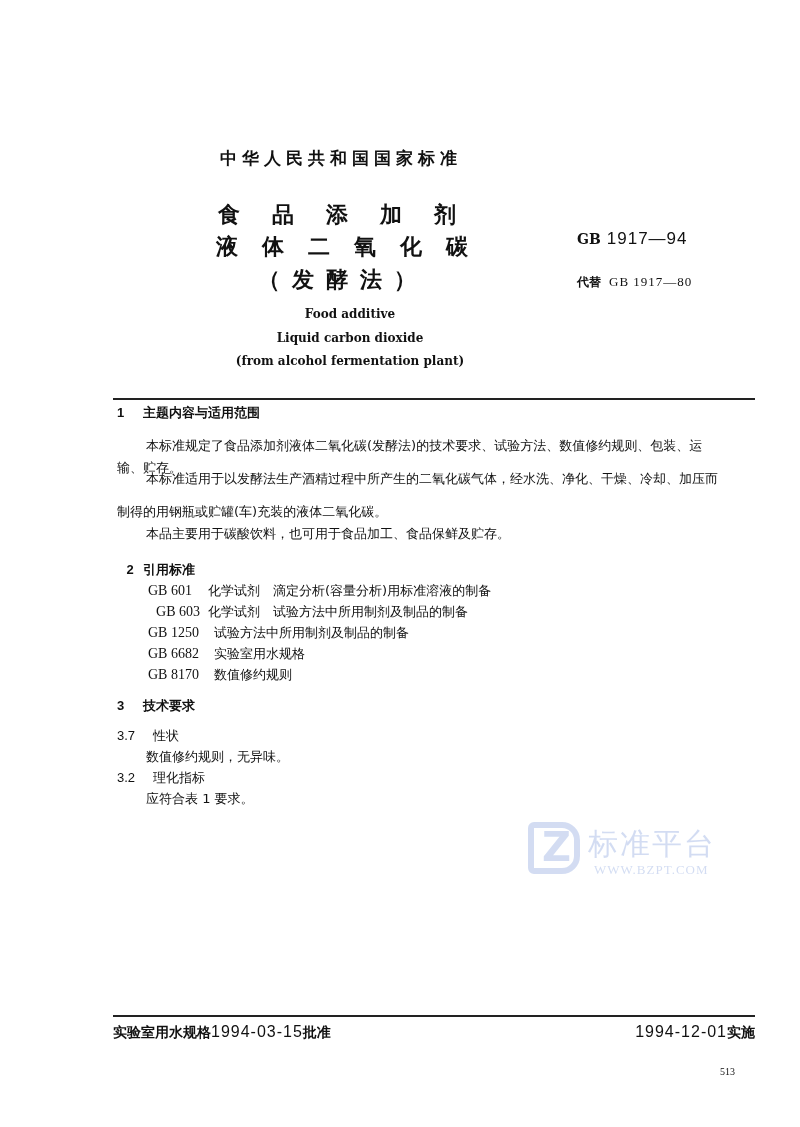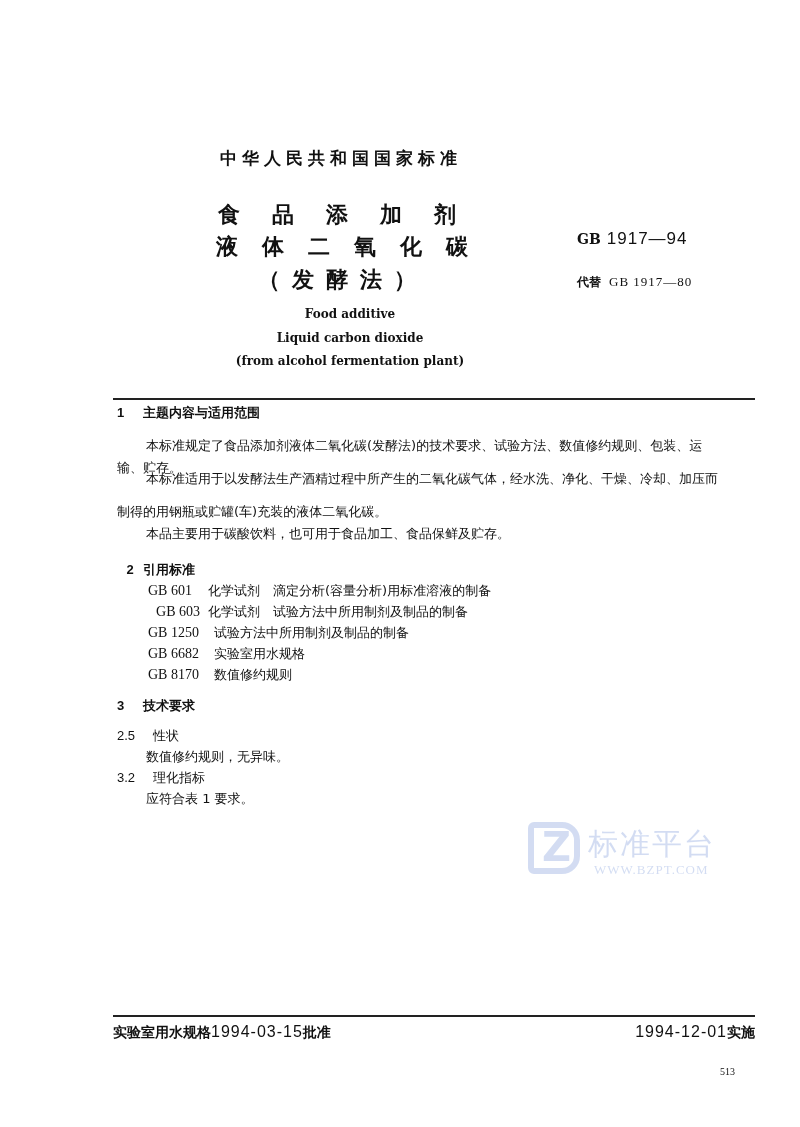--- a/index.html
+++ b/index.html
@@ -84,21 +84,21 @@
   <span class="code" style="width:66px;">GB 6682</span><span>实验室用水规格</span>
 </div>
 <div class="abs ref" style="top:666px;">
   <span class="code" style="width:66px;">GB 8170</span><span>数值修约规则</span>
 </div>
 
 <div class="abs h" style="left:117px; top:697px;">
   <span class="num">3</span><span>技术要求</span>
 </div>
 <div class="abs h" style="left:117px; top:727px; font-weight:normal;">
-  <span class="num" style="width:36px;">2.5</span><span>性状</span>
+  <span class="num" style="width:36px;">3.7</span><span>性状</span>
 </div>
 <div class="abs p" style="left:146px; top:748px;">数值修约规则，无异味。</div>
 <div class="abs h" style="left:117px; top:769px; font-weight:normal;">
   <span class="num" style="width:36px;">3.2</span><span>理化指标</span>
 </div>
 <div class="abs p" style="left:146px; top:790px;">应符合表 1 要求。</div>
 
 <div class="abs watermark">
   <div class="wm-logo"></div>
   <div class="wm-cn">标准平台</div>

